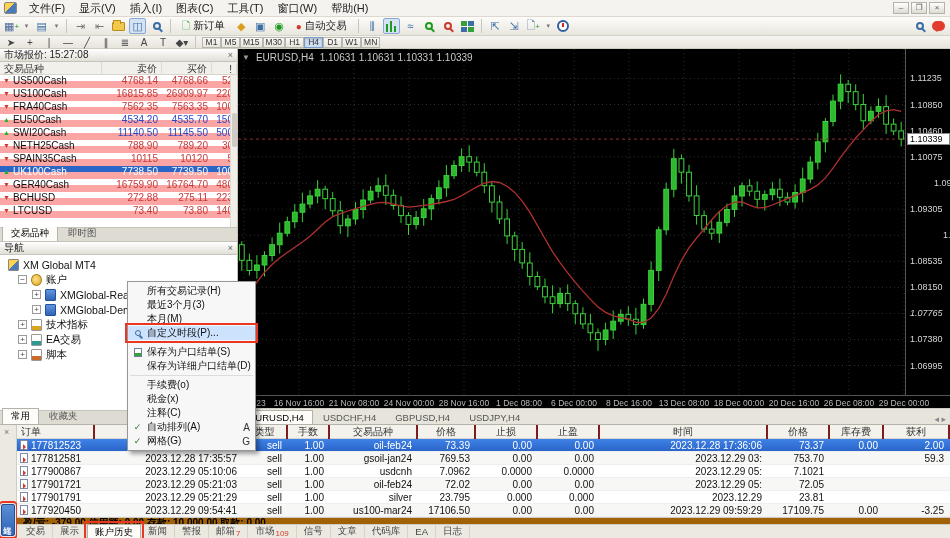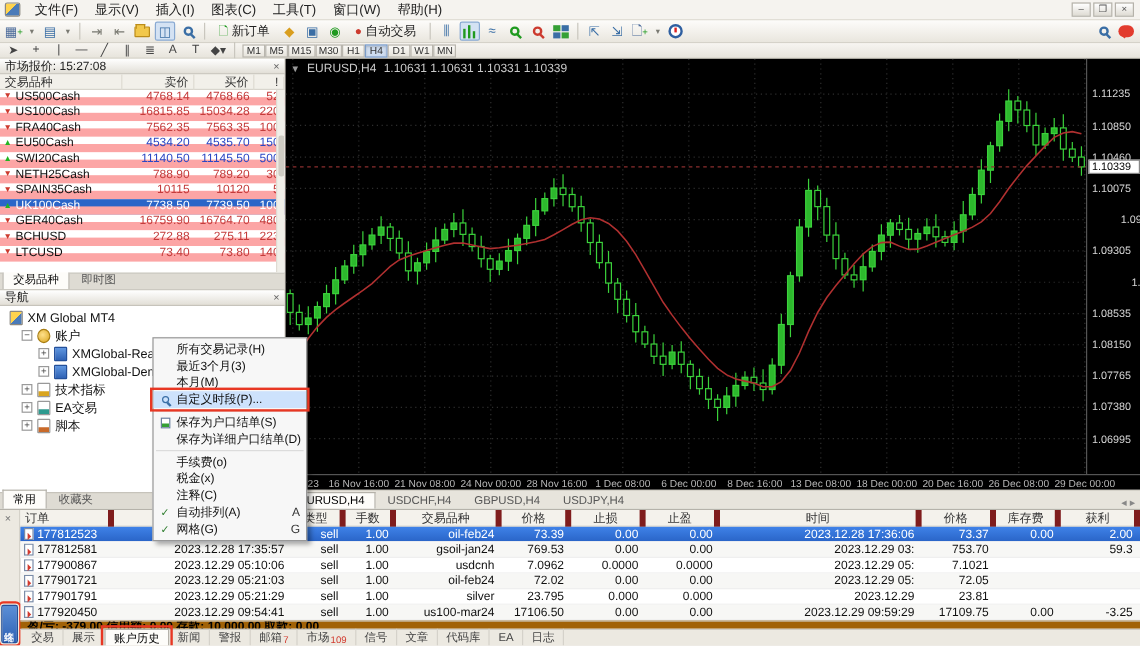--- a/index.html
+++ b/index.html
@@ -93,21 +93,21 @@
 .ctab.active{background:#fdfcf9;border-color:#b5b2aa;color:#000}
 #ctab-arrows{margin-left:auto;padding-right:4px;color:#888;font-size:9px}
 
 
 #terminal{position:absolute;left:0;top:424px;right:0;bottom:0;background:#fff;border-top:1px solid #b5b2aa}
 #term-side{position:absolute;left:0;top:0;bottom:0;width:17px;background:#ece9e1;border-right:1px solid #cfccc4}
 #term-side-close{position:absolute;top:2px;left:4px;font-size:9px;color:#777}
 #term-side-tab{position:absolute;bottom:2px;left:1px;width:14px;height:32px;background:linear-gradient(#5b8fd6,#2f62b5);border:1px solid #24509a;border-radius:2px;color:#fff;font-size:8.5px;writing-mode:vertical-rl;text-align:center;line-height:13px}
 #term-main{position:absolute;left:17px;right:0;top:0;bottom:0;display:flex;flex-direction:column}
 #term-head{height:14px;display:grid;grid-template-columns:78px 148px 45px 42px 88px 58px 62px 62px 168px 62px 54px 1fr;background:#f4f2ec;border-bottom:1px solid #d8d5cd;font-size:10px;color:#333;align-items:center}
-#term-head .hc{text-align:center;border-right:5px solid #7f1d1d;overflow:hidden}
+#term-head .hc{text-align:center;border-right:2px solid #7f1d1d;overflow:hidden}
 #term-head .hc:first-child{text-align:left;padding-left:4px}
 .term-row{height:13px;display:grid;grid-template-columns:78px 148px 45px 42px 88px 58px 62px 62px 168px 62px 54px 1fr;align-items:center;font-size:10px;color:#111;border-bottom:1px solid #efefef}
 .term-row:nth-child(even){background:#f7f7f5}
 .term-row .tc{text-align:right;padding-right:6px;overflow:hidden;white-space:nowrap}
 .term-row .tc.ord{display:flex;align-items:center;gap:3px;padding-left:3px;text-align:left}
 .term-row.selected{background:linear-gradient(#3f82e8,#2a65c8);color:#fff}
 .docico{width:8px;height:10px;background:#fff;border:1px solid #7a8ca8;position:relative;flex:none}
 .docico:after{content:"";position:absolute;right:-2px;bottom:-1px;border:3px solid transparent;border-left-color:#d23a2e}
 #term-summary{height:9px;background:#a16207;border-top:1px solid #cfccc4;font-size:10px;font-weight:bold;color:#000;padding-left:6px;line-height:9px;overflow:hidden}
 #term-tabs{height:14px;background:#ece9e1;border-top:1px solid #cfccc4;display:flex;align-items:center;padding-left:2px}
@@ -264,21 +264,21 @@
             <span class="num">4768.14</span>
             <span class="num">4768.66</span>
             <span class="num">52</span>
           </div>
           <div class="mw-row down">
             <span class="sym">
               <span class="arr down">▼</span>
               <span>US100Cash</span>
             </span>
             <span class="num">16815.85</span>
-            <span class="num">15034.28</span>
+            <span class="num">26909.97</span>
             <span class="num">220</span>
           </div>
           <div class="mw-row down">
             <span class="sym">
               <span class="arr down">▼</span>
               <span>FRA40Cash</span>
             </span>
             <span class="num">7562.35</span>
             <span class="num">7563.35</span>
             <span class="num">100</span>
@@ -629,21 +629,21 @@
       <div id="price-axis">
           <div class="ptick" style="top: 24px;">1.11235</div>
           <div class="ptick" style="top: 51px;">1.10850</div>
           <div class="ptick" style="top: 77px;">1.10460</div>
           <div class="ptick" style="top: 103px;">1.10075</div>
           <div class="ptick" style="top: 129px; margin-left: 24px;">1.09690</div>
           <div class="ptick" style="top: 155px;">1.09305</div>
           <div class="ptick" style="top: 181px; margin-left: 33px;">1.08920</div>
           <div class="ptick" style="top: 207px;">1.08535</div>
           <div class="ptick" style="top: 233px;">1.08150</div>
-          <div class="ptick" style="top: 259px;">1.07765</div>
+          <div class="ptick" style="top: 259px; font-style: italic;">1.07765</div>
           <div class="ptick" style="top: 285px;">1.07380</div>
           <div class="ptick" style="top: 312px;">1.06995</div>
           <div id="cur-price" style="top: 84px;">1.10339</div>
         </div>
     </div>
     <div id="time-axis">
         <span class="tlabel" style="left: -23px;">9 Nov 2023</span>
         <span class="tlabel" style="left: 32px;">16 Nov 16:00</span>
         <span class="tlabel" style="left: 87px;">21 Nov 08:00</span>
         <span class="tlabel" style="left: 142px;">24 Nov 00:00</span>

